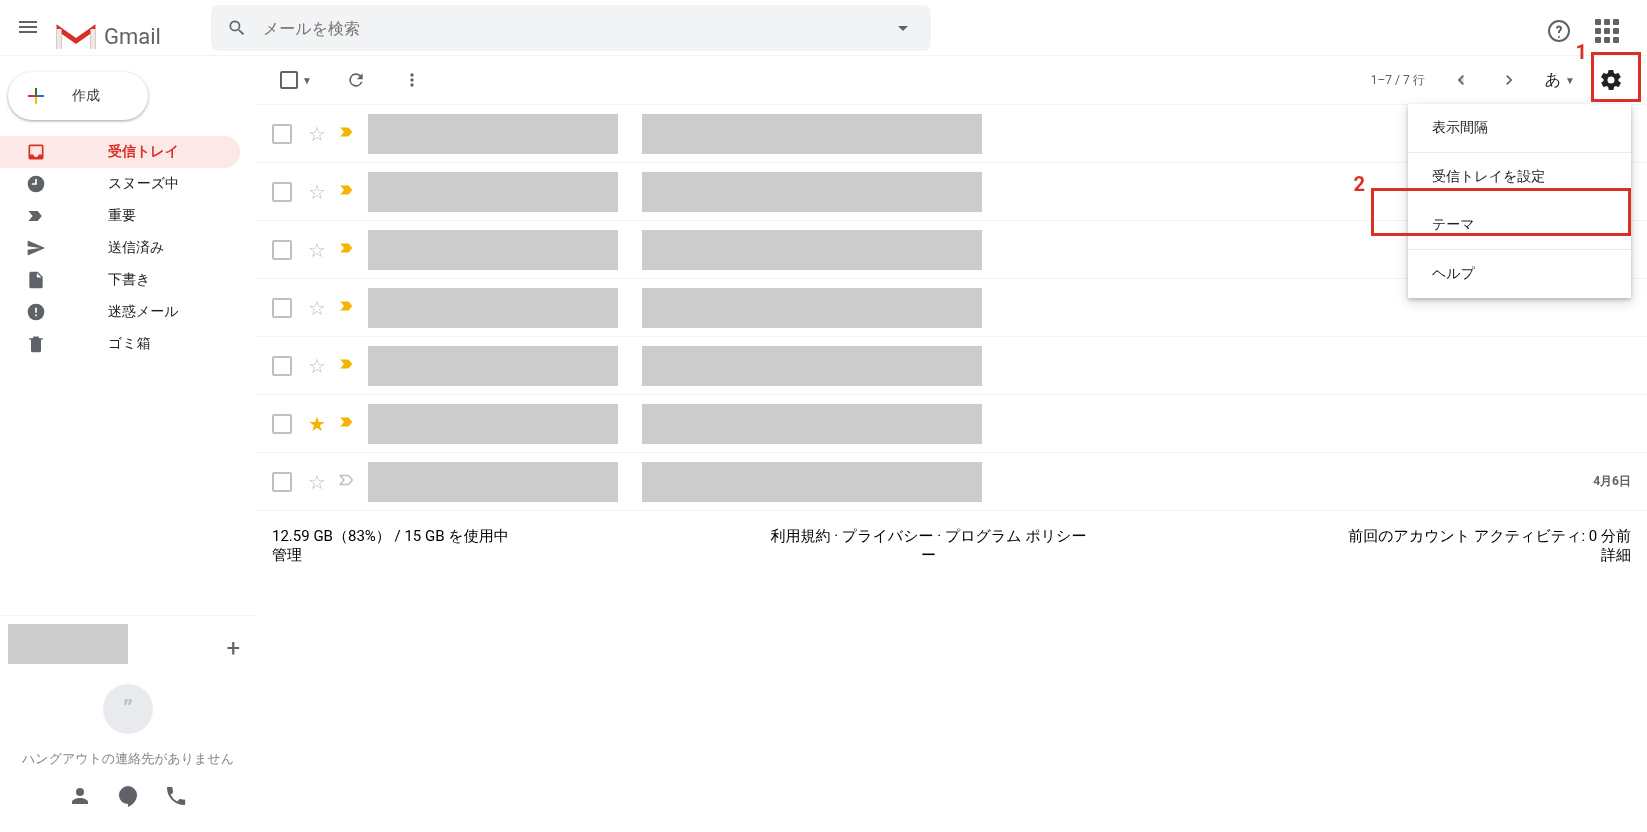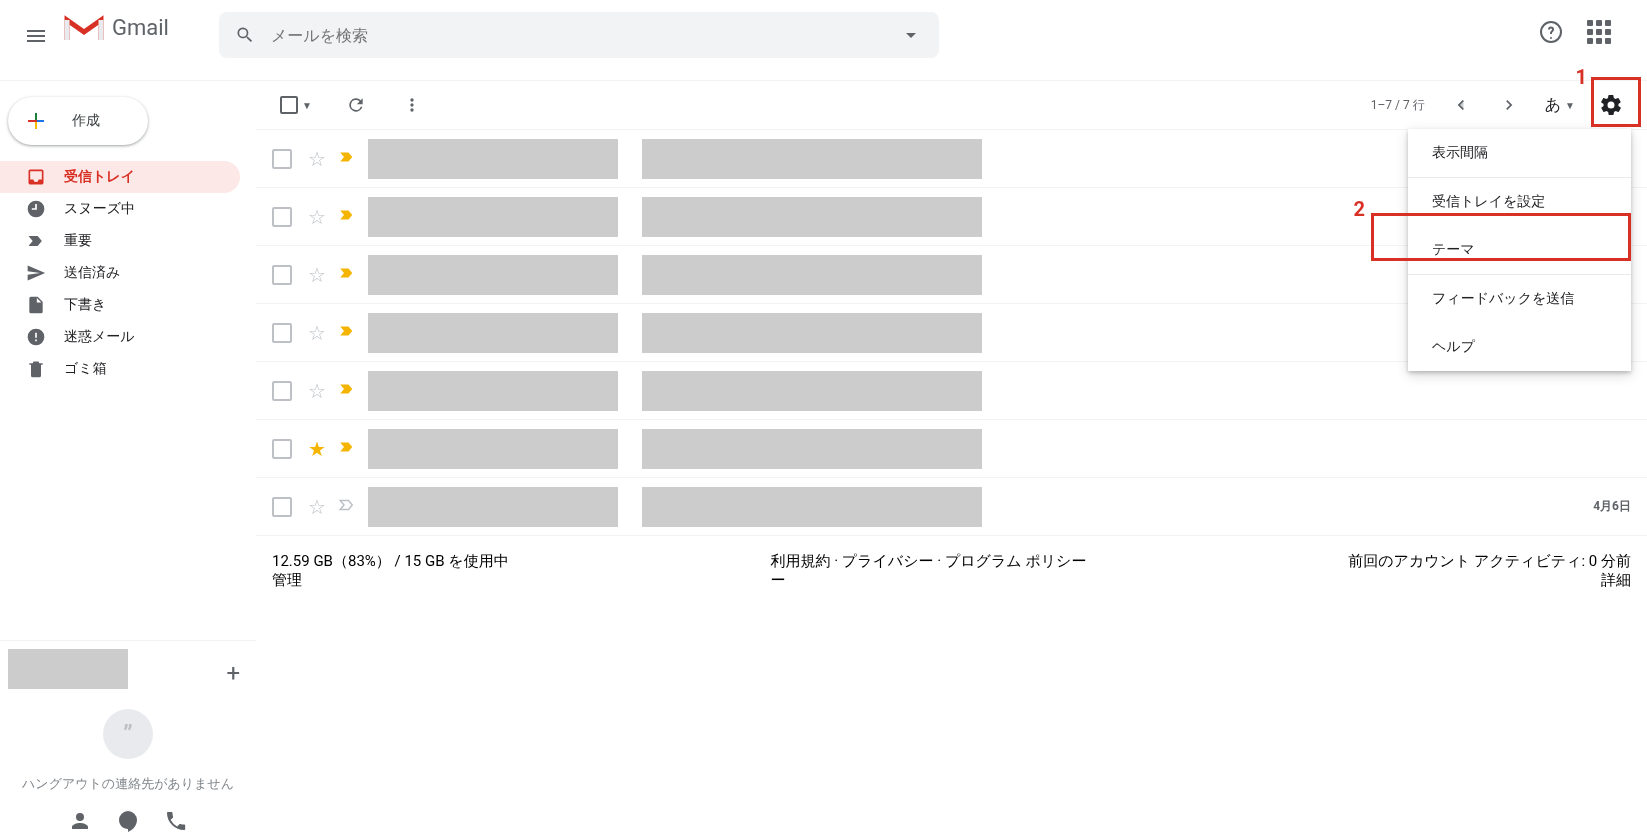--- a/index.html
+++ b/index.html
@@ -1,19 +1,19 @@
 <!DOCTYPE html>
 <html><head>
   <meta charset="utf-8">
   <style>
     * { margin: 0; padding: 0; box-sizing: border-box; font-family: 'Roboto', Arial, sans-serif; }
     body { background: #fff; color: #202124; overflow: hidden; }
     
     
-    .header { display: flex; align-items: flex-start; height: 81px; padding: 12px; border-bottom: 1px solid #f1f3f4; }
+    .header { display: flex; align-items: flex-end; height: 56px; padding: 4px; border-bottom: 1px solid #f1f3f4; }
     .menu-btn { width: 48px; height: 48px; display: flex; align-items: center; justify-content: center; cursor: pointer; border-radius: 50%; }
     .hamburger { width: 18px; height: 12px; display: flex; flex-direction: column; justify-content: space-between; }
     .hamburger span { height: 2px; background: #5f6368; }
     .logo { display: flex; align-items: center; margin-left: 4px; margin-right: 50px; }
     .logo-m { width: 40px; height: 30px; position: relative; }
     .logo-text { font-size: 22px; color: #5f6368; margin-left: 8px; }
     .search-bar { flex: 1; max-width: 720px; height: 46px; background: #f1f3f4; border-radius: 8px; display: flex; align-items: center; padding: 0 16px; }
     .search-icon { color: #5f6368; margin-right: 16px; }
     .search-input { flex: 1; border: none; background: transparent; font-size: 16px; outline: none; color: #be185d; }
     .dropdown-arrow { color: #5f6368; cursor: pointer; }
@@ -24,21 +24,21 @@
     
     
     .body-wrap { display: flex; height: calc(100vh - 64px); position: relative; }
     
     
     .sidebar { width: 256px; padding-top: 8px; display: flex; flex-direction: column; }
     .compose-btn { margin: 8px 0 16px 8px; width: 140px; height: 48px; border-radius: 24px; box-shadow: 0 1px 2px 0 rgba(60,64,67,.3), 0 1px 3px 1px rgba(60,64,67,.15); display: flex; align-items: center; padding: 0 24px 0 16px; cursor: pointer; background: #fff; }
     .compose-plus { width: 24px; height: 24px; position: relative; margin-right: 16px; }
     .compose-text { font-size: 14px; color: #3c4043; font-weight: 500; margin-left: 8px; }
     .nav-list { list-style: none; }
-    .nav-item { height: 32px; display: flex; align-items: center; padding: 0 12px 0 26px; cursor: pointer; border-radius: 0 16px 16px 0; margin-right: 16px; font-size: 14px; color: #202124; }
+    .nav-item { height: 32px; display: flex; align-items: center; padding: 0 12px 0 26px; cursor: pointer; border-radius: 0 16px 16px 0; margin-right: 16px; font-size: 14px; color: #202124; gap: 44px; }
     .nav-item.active { background: #fce8e6; color: #d93025; font-weight: 700; }
     .nav-item .nav-icon { width: 20px; height: 20px; margin-right: 18px; display: flex; align-items: center; justify-content: center; }
     .nav-item:not(.active) .nav-icon { color: #5f6368; }
     
     .hangouts-section { margin-top: auto; border-top: 1px solid #f1f3f4; padding: 8px; }
     .hangouts-placeholder { width: 120px; height: 40px; background: #ccc; }
     .hangouts-add { float: right; font-size: 24px; color: #5f6368; cursor: pointer; margin-top: -30px; margin-right: 8px; }
     .hangouts-quote { width: 50px; height: 50px; border-radius: 50%; background: #e8eaed; margin: 20px auto 0; display: flex; align-items: center; justify-content: center; color: #bdc1c6; font-size: 24px; font-weight: bold; }
     .hangouts-text { text-align: center; color: #80868b; font-size: 13px; margin-top: 16px; }
     .hangouts-tabs { display: flex; justify-content: center; gap: 24px; margin-top: 16px; padding-bottom: 8px; }
@@ -66,21 +66,21 @@
     .email-important { margin-right: 12px; }
     .email-preview { flex: 1; display: flex; gap: 24px; }
     .preview-block { background: #ccc; height: 40px; }
     .preview-block.w1 { width: 250px; }
     .preview-block.w2 { width: 340px; }
     .email-date { font-size: 12px; color: #5f6368; font-weight: 700; }
     
     
     .footer { padding: 16px; display: flex; justify-content: space-between; font-size: 15px; color: #000000; }
     .footer-col { max-width: 33%; }
-    .footer-col.center { }
+    .footer-col.center { text-align: center; }
     .footer-col.right { text-align: right; }
     
     
     .settings-menu { position: absolute; top: 48px; right: 16px; width: 223px; background: #fff; box-shadow: 0 2px 4px rgba(0,0,0,.2), 0 4px 12px rgba(0,0,0,.15); z-index: 100; }
     .menu-group { border-bottom: 1px solid #e8eaed; }
     .menu-item { height: 48px; display: flex; align-items: center; padding: 0 24px; font-size: 14px; color: #202124; cursor: pointer; }
     
     
     .callout { position: absolute; border: 3px solid #d93025; background: transparent; pointer-events: none; z-index: 200; }
     .callout-label { position: absolute; color: #d93025; font-weight: 700; font-size: 20px; z-index: 201; }
@@ -368,23 +368,20 @@
       <div class="menu-group">
         <div class="menu-item">
             <span>受信トレイを設定</span>
           </div>
         <div class="menu-item">
             <span>テーマ</span>
           </div>
       </div>
       <div class="menu-group" style="border-bottom:none">
         <div class="menu-item">
-            <span>フィードバックを送信</span>
-          </div>
-        <div class="menu-item">
             <span>ヘルプ</span>
           </div>
       </div>
     </div>
 
     <div class="callout callout-1"></div>
     <div class="callout-label callout-1-label">1</div>
     <div class="callout callout-2"></div>
     <div class="callout-label callout-2-label">2</div>
 

